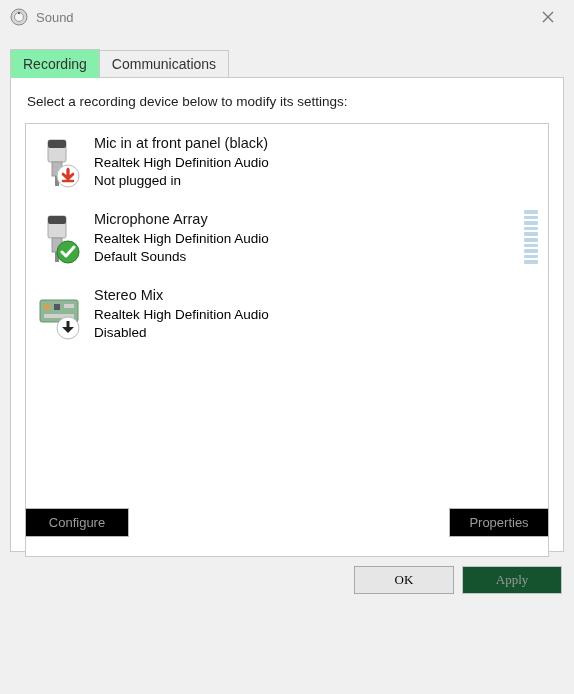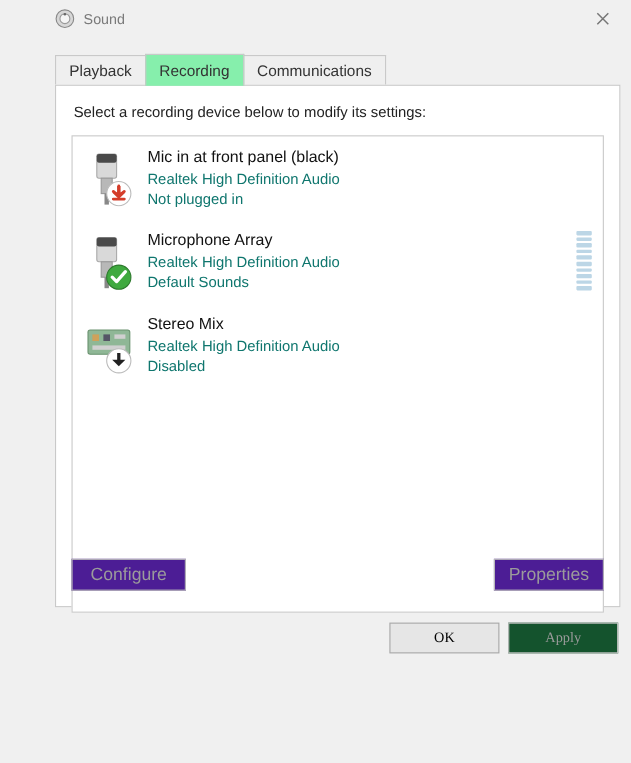--- a/index.html
+++ b/index.html
@@ -1,36 +1,36 @@
 <!DOCTYPE html>
 <html><head>
 <meta charset="utf-8">
 <style>
   * { box-sizing: border-box; font-family: "Segoe UI", Tahoma, sans-serif; }
   body { margin: 0; background: #f0f0f0; width: 574px; height: 694px; overflow: hidden; }
-  .window { width: 574px; height: 694px; background: #f0f0f0; position: relative; padding-left: 40px; }
+  .window { width: 574px; height: 694px; background: #f0f0f0; position: relative; }
   .titlebar { display: flex; align-items: center; height: 34px; padding: 0 6px 0 10px; }
   .titlebar .icon-wrap { width: 18px; height: 18px; margin-right: 8px; }
   .titlebar .title { font-size: 13px; color: #7a7a7a; flex: 1; }
   .titlebar .close { width: 40px; height: 28px; display: flex; align-items: center; justify-content: center; color: #777; font-size: 15px; cursor: pointer; }
   .tabs { display: flex; align-items: flex-end; margin: 14px 10px 0 10px; height: 29px; }
   .tab { padding: 5px 12px 5px 12px; font-size: 14px; color: #333; border: 1px solid #c9c9c9; border-bottom: none; background: #efefef; margin-right: -1px; position: relative; cursor: pointer; }
   .tab.active { background: #86efac; z-index: 2; padding-top: 6px; padding-bottom: 6px; top: 1px; }
   .panel { background: #fff; border: 1px solid #c9c9c9; margin: 0 10px 0 10px; padding: 16px 14px 14px 14px; height: 475px; position: relative; }
   .instruction { font-size: 13.5px; color: #222; margin: 0 0 14px 2px; }
   .device-list { border: 1px solid #c9c9c9; height: 434px; background: #fff; overflow: auto; }
   .device { display: flex; align-items: flex-start; padding: 10px 10px 10px 8px; position: relative; cursor: default; }
   .device .iconbox { width: 48px; height: 54px; position: relative; flex-shrink: 0; margin-right: 12px; }
   .device .info { flex: 1; min-width: 0; }
   .device .line1 { font-size: 14.5px; color: #111; line-height: 1.35; }
-  .device .line2, .device .line3 { font-size: 13.5px; color: #0f766e; line-height: 1.35; }
+  .device .line2, .device .line3 { font-size: 13.5px; color: #000000; line-height: 1.35; }
   .level { width: 14px; height: 54px; display: flex; flex-direction: column-reverse; gap: 2px; margin-left: 6px; }
   .level .seg { width: 100%; height: 4px; background: #bcd6e6; border-radius: 1px; }
   .bottom-buttons { display: flex; align-items: center; position: absolute; bottom: 14px; left: 14px; right: 14px; }
-  .btn { height: 29px; border: 1px solid #b8b8b8; background: #4c1d95; font-size: 16px; color: #555; display: inline-flex; align-items: center; justify-content: center; cursor: pointer; }
+  .btn { height: 29px; border: 1px solid #b8b8b8; background: #000000; font-size: 13px; color: #555; display: inline-flex; align-items: center; justify-content: center; cursor: pointer; }
   .btn.disabled { color: #9b9b9b; cursor: default; }
   .btn-configure { width: 104px; }
   .btn-setdefault { width: 104px; border-right: none; }
   .btn-drop { width: 26px; border-left: 1px solid #b8b8b8; display: inline-flex; align-items: center; justify-content: center; }
   .btn-props { width: 100px; margin-left: 8px; }
   .spacer-flex { flex: 1; }
   .footer { display: flex; justify-content: flex-end; padding: 14px 12px 0 0; gap: 8px; }
   .fbtn { width: 100px; height: 28px; border: 1px solid #a8a8a8; background: #e6e6e6; font-size: 13px; display: inline-flex; align-items: center; justify-content: center; cursor: pointer; font-family: Liberation Serif, serif; }
   .fbtn.disabled { color: #9b9b9b; border-color: #c4c4c4; background: #14532d; cursor: default; }
 </style>
@@ -49,21 +49,20 @@
     </span>
     <span class="title">Sound</span>
     <div class="close">
       <svg viewBox="0 0 12 12" width="12" height="12">
           <path d="M1 1 L11 11 M11 1 L1 11" stroke="#777" stroke-width="1.4"></path>
         </svg>
     </div>
   </div>
 
   <div class="tabs">
-    <div class="tab">Playback</div>
     <div class="tab active">Recording</div>
     <div class="tab">Communications</div>
   </div>
 
   <div class="panel">
     <div class="instruction">Select a recording device below to modify its settings:</div>
 
     <div class="device-list" id="device-list">
         <div class="device">
           <div class="iconbox"><svg viewBox="0 0 48 54" width="48" height="54">

